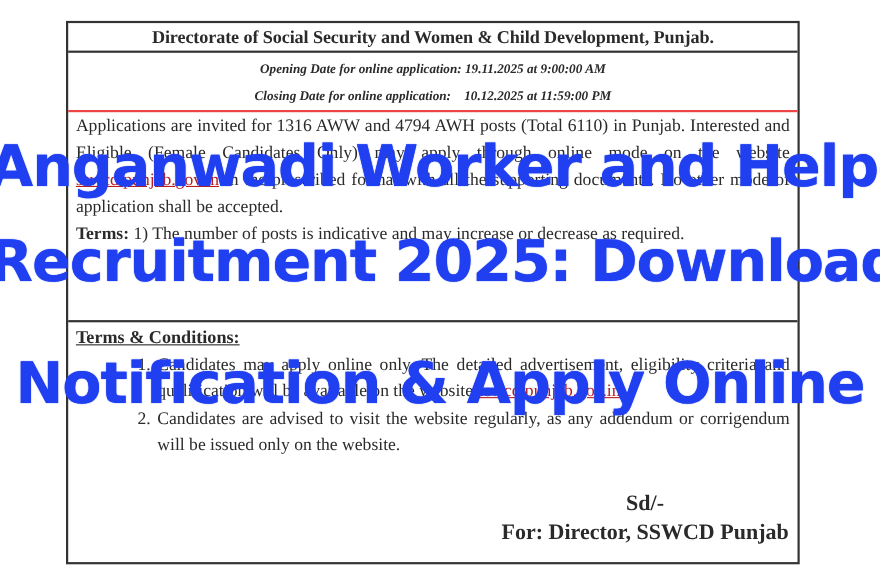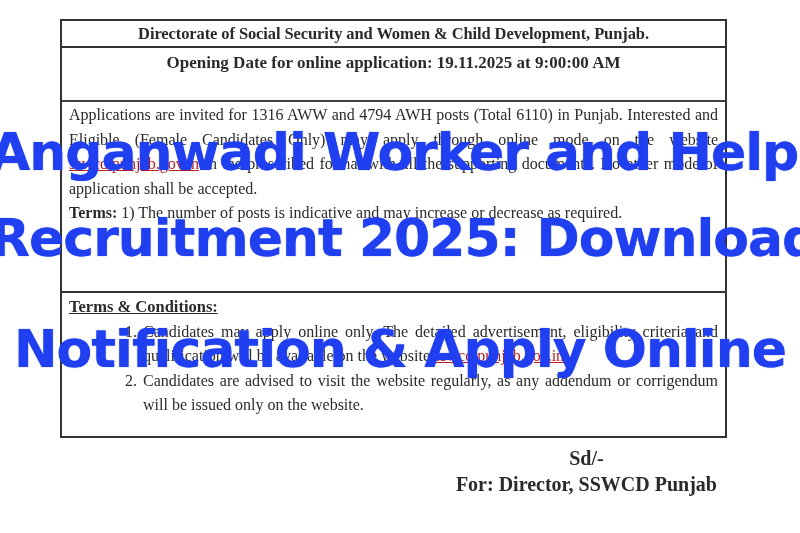--- a/index.html
+++ b/index.html
@@ -13,21 +13,21 @@
       position: relative;
       overflow: hidden;
       font-family: "Liberation Serif", "DejaVu Serif", serif;
       color: #2a2a2a;
     }
     .notice {
       position: absolute;
       left: 60px;
       top: 19px;
       width: 667px;
-      height: 419px;
+      height: 494px;
       border: 2px solid #333333;
       box-sizing: border-box;
     }
     .row {
       position: absolute;
       left: 0;
       right: 0;
       box-sizing: border-box;
     }
     .row-header {
@@ -36,26 +36,27 @@
       border-bottom: 2px solid #333333;
       text-align: center;
       font-weight: bold;
       font-size: 16.5px;
       line-height: 25px;
       letter-spacing: -0.1px;
     }
     .row-dates {
       top: 27px;
       height: 54px;
-      border-bottom: 2px solid #404040;
+      border-bottom: 2px solid #ef4444;
       text-align: center;
       font-weight: bold;
-      font-size: 17px;
+      font-size: 12px;
       line-height: 25px;
       padding-top: 2px;
+      font-style: italic;
     }
     .date-line {
       display: block;
       white-space: pre;
     }
     .row-body {
       top: 81px;
       height: 191px;
       border-bottom: 2px solid #333333;
       padding: 1px 7px 0 7px;
@@ -140,20 +141,21 @@
 <body>
 
 <div class="notice">
 
   <div class="row row-header">
     <span>Directorate of Social Security and Women &amp; Child Development, Punjab.</span>
   </div>
 
   <div class="row row-dates">
     <span class="date-line">Opening Date for online application: 19.11.2025 at 9:00:00 AM</span>
+    <span class="date-line">Closing Date for online application:    10.12.2025 at 11:59:00 PM</span>
   </div>
 
   <div class="row row-body">
     <p>
       <span>Applications are invited for 1316 AWW and 4794 AWH posts (Total 6110) in Punjab.  Interested and Eligible (Female Candidates Only) may apply through online mode on the website </span><a class="link">sswcd.punjab.gov.in</a><span> in the prescribed format with all the supporting documents. No other mode of application shall be accepted.</span>
     </p>
     <p>
       <span class="bold">Terms:</span><span> 1) The number of posts is indicative and may increase or decrease as required.</span>
     </p>
   </div>

